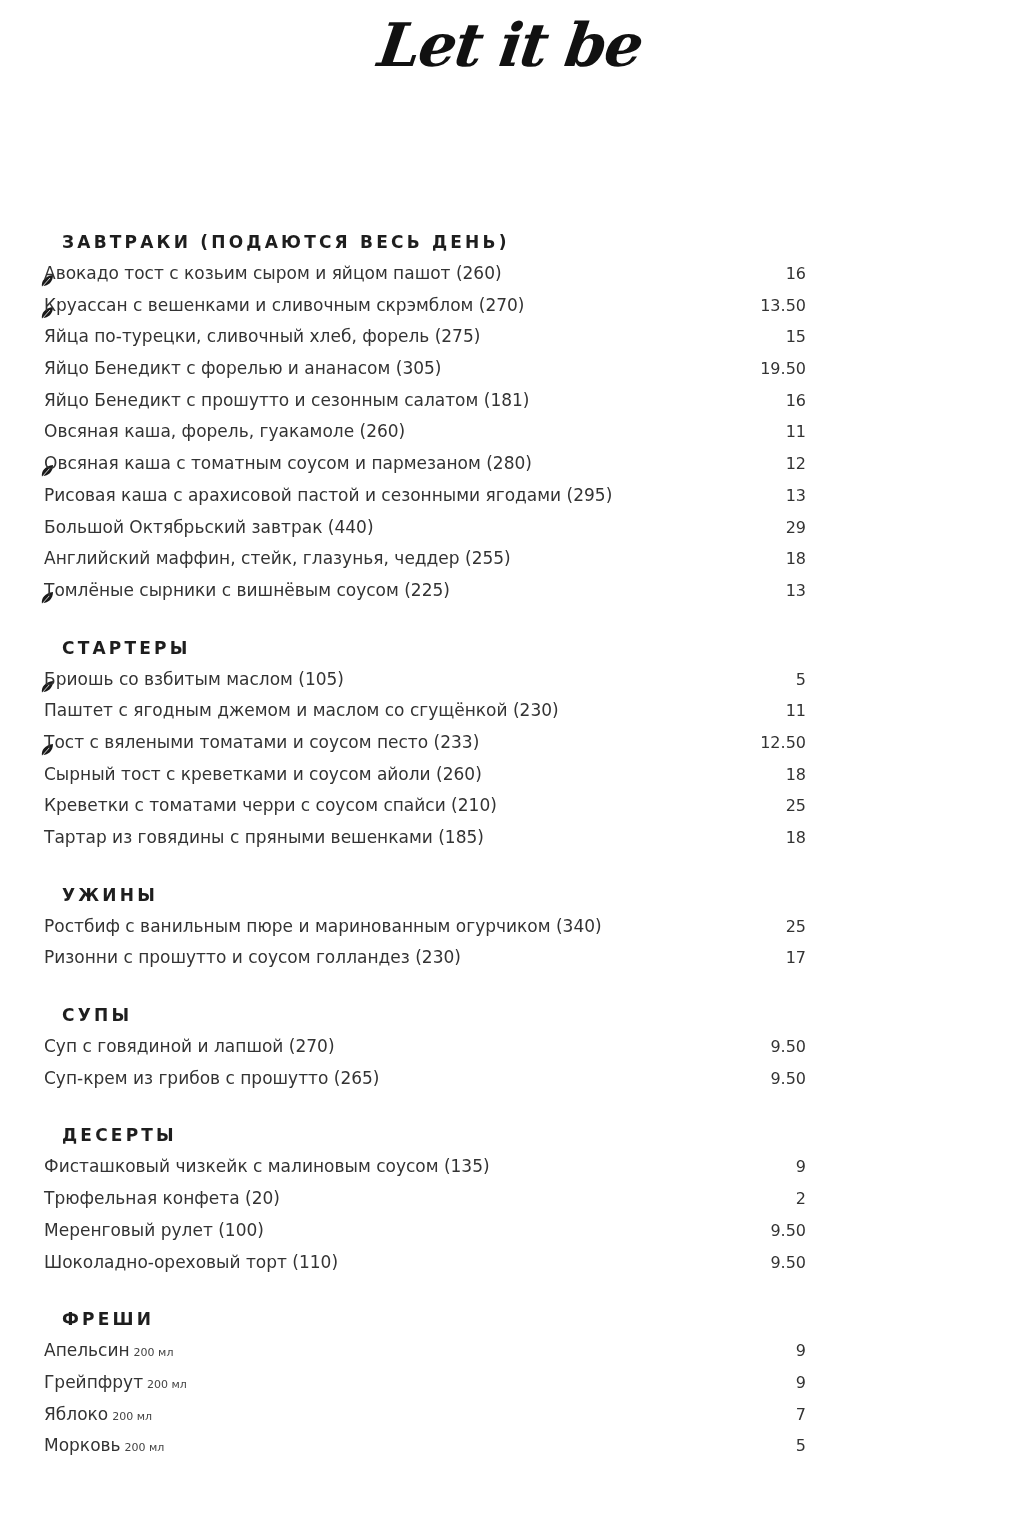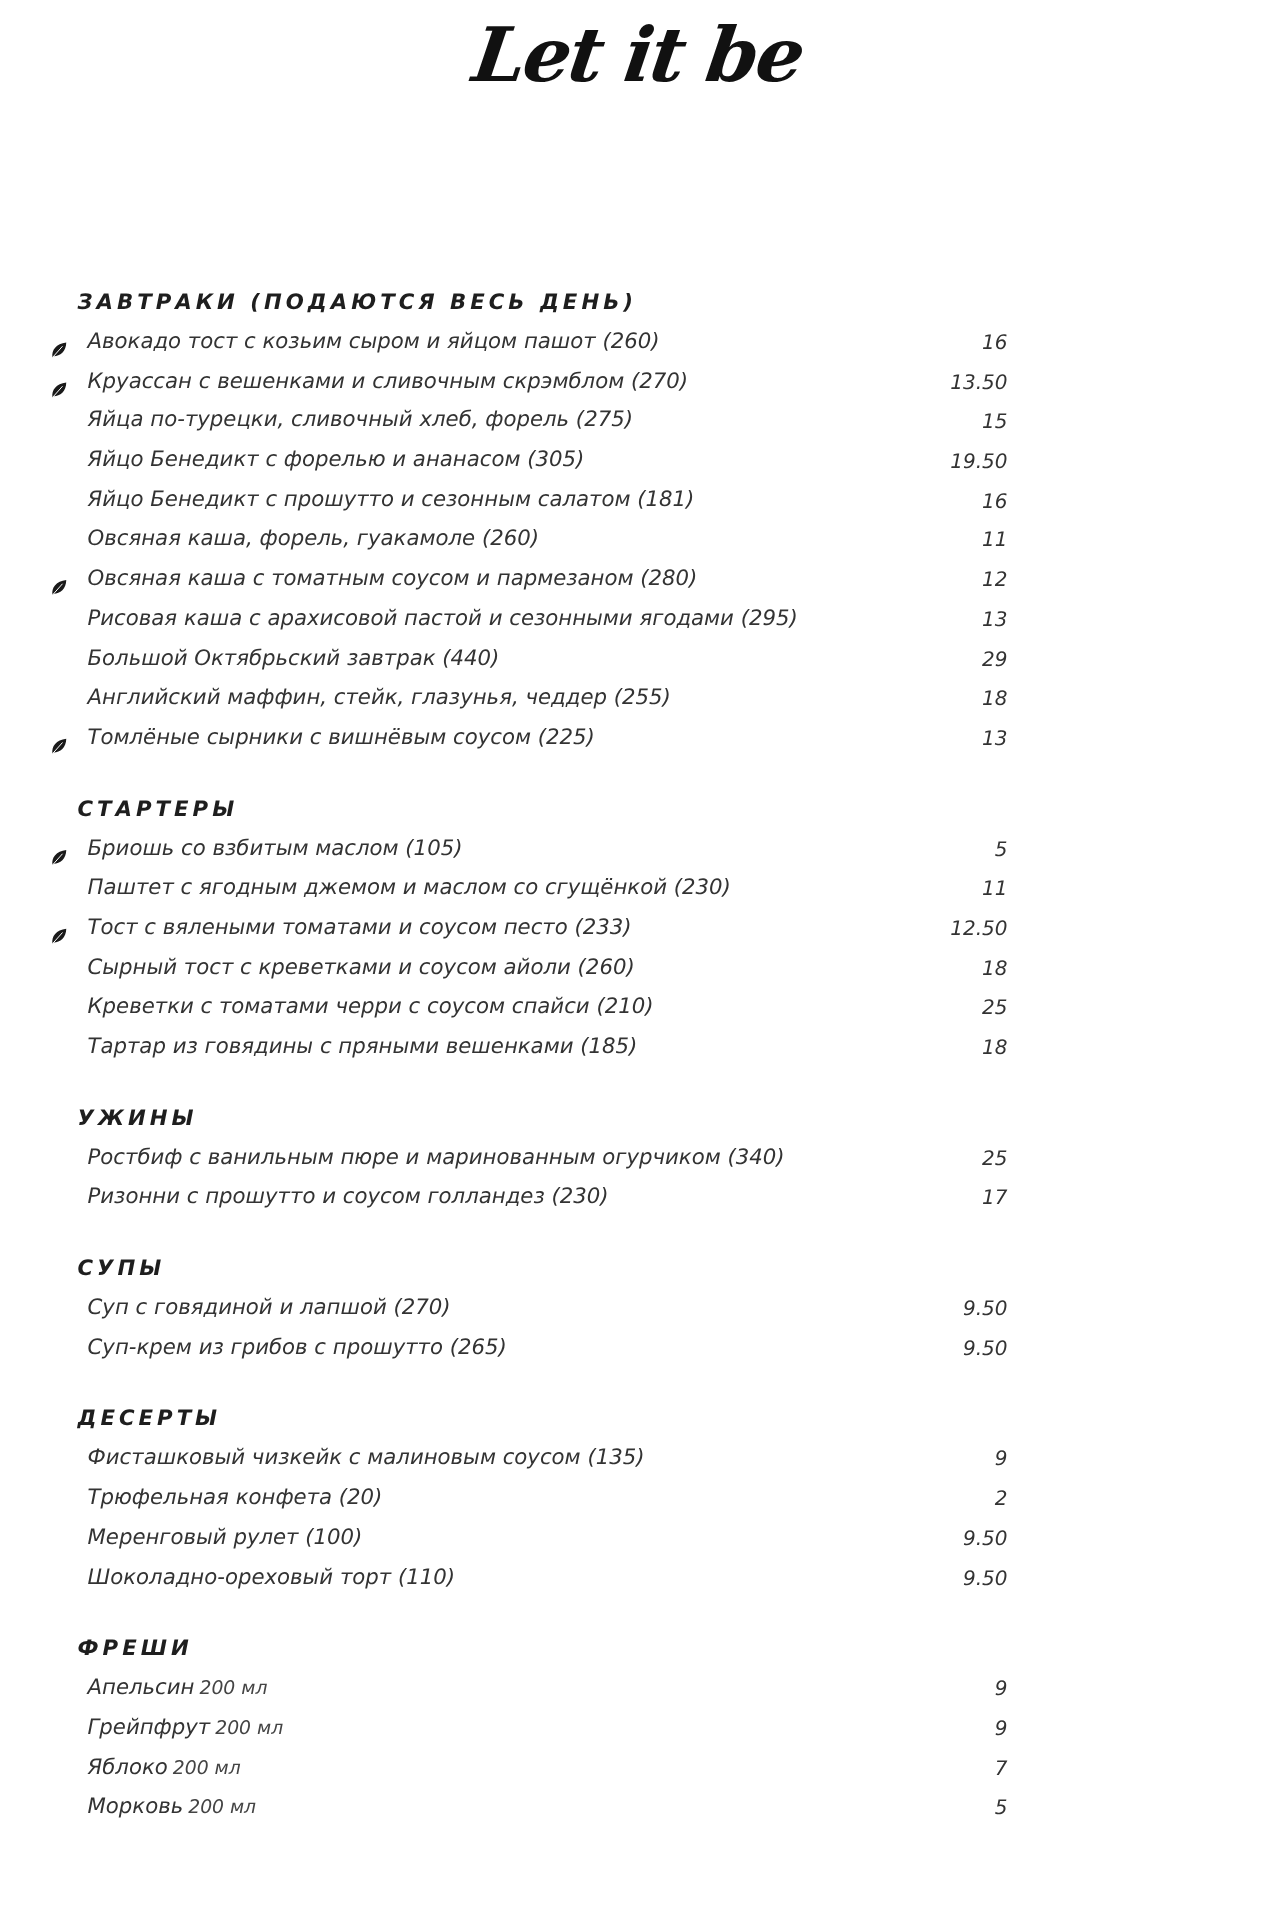--- a/index.html
+++ b/index.html
@@ -9,35 +9,35 @@
   }
   .logo {
     position: absolute; left: 0; right: 0; top: 0; height: 90px;
     display: flex; justify-content: center; align-items: center;
   }
   .logo-text {
     font-family: "DejaVu Serif", serif; font-style: italic; font-weight: bold;
     font-size: 60px; letter-spacing: -2px; color: #111; transform: skewX(-8deg);
     line-height: 1;
   }
-  .menu { position: absolute; left: 0; top: 226px; width: 856px; font-style: italic; }
+  .menu { position: absolute; left: 0; top: 226px; width: 856px; }
   .section { position: relative; }
   .section-title {
     margin-left: 62px; font-size: 17px; letter-spacing: 3.2px; font-weight: 600;
     color: #1e1e1e; height: 32px; line-height: 32px;
   }
   .item {
     position: relative; height: 31.7px; line-height: 31.7px; font-size: 17px;
     color: #333;
   }
   .item .leaf {
     position: absolute; left: 40px; top: 9px; width: 14px; height: 14px;
   }
-  .item .name { position: absolute; left: 70px; white-space: nowrap; }
-  .item .vol { font-size: 15px; color: #444; margin-left: 4px; }
+  .item .name { position: absolute; left: 44px; white-space: nowrap; }
+  .item .vol { font-size: 11px; color: #444; margin-left: 4px; }
   .item .price {
     position: absolute; right: 50px; text-align: left; font-size: 16px; color: #333;
   }
   .gap { height: 25px; }
 </style>
 </head>
 <body>
 
 <div class="logo">
   <span class="logo-text">Let it be</span>

